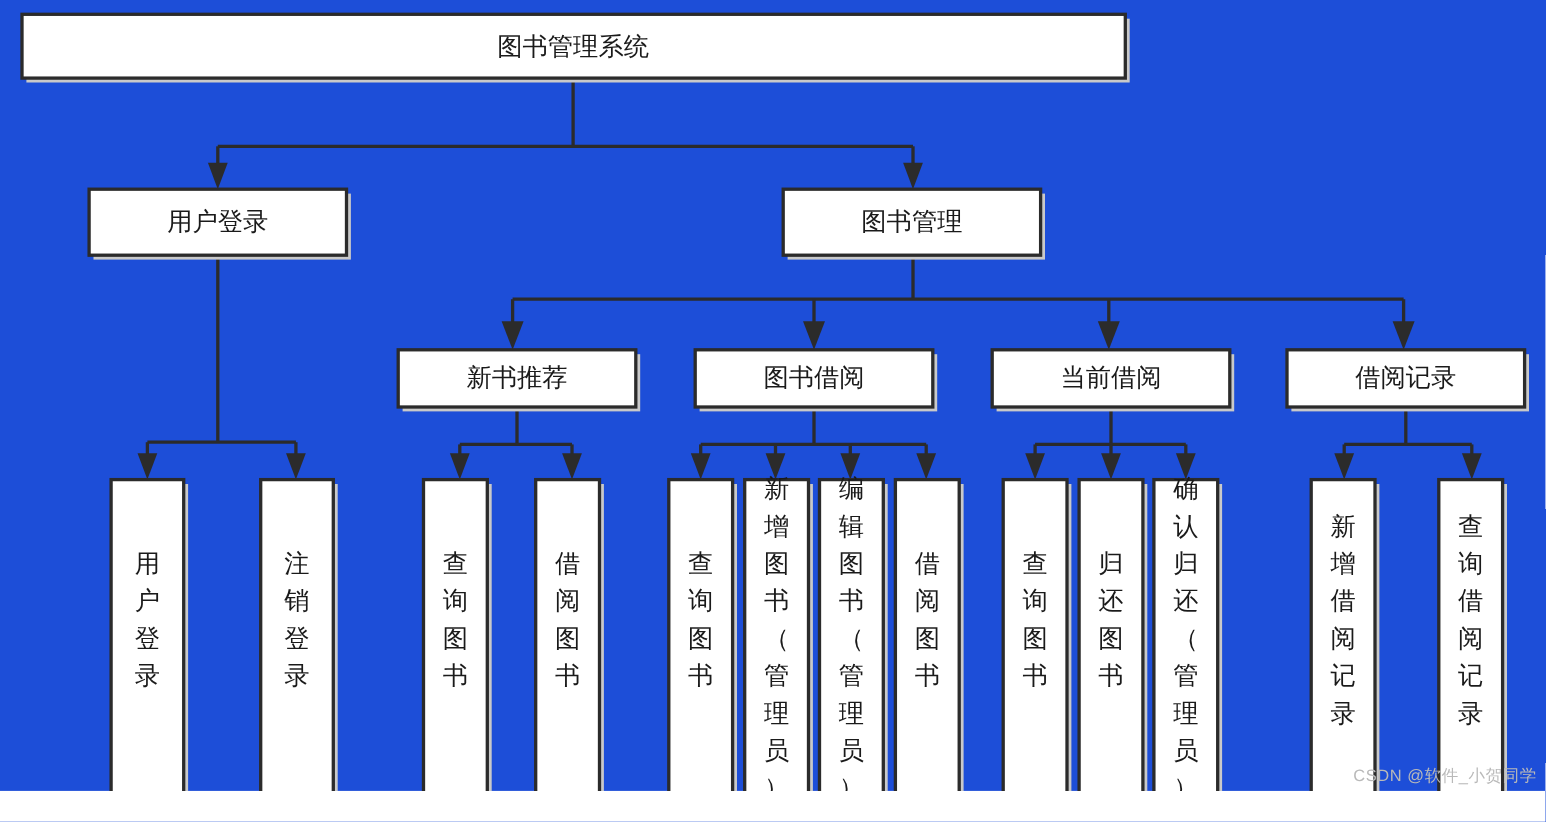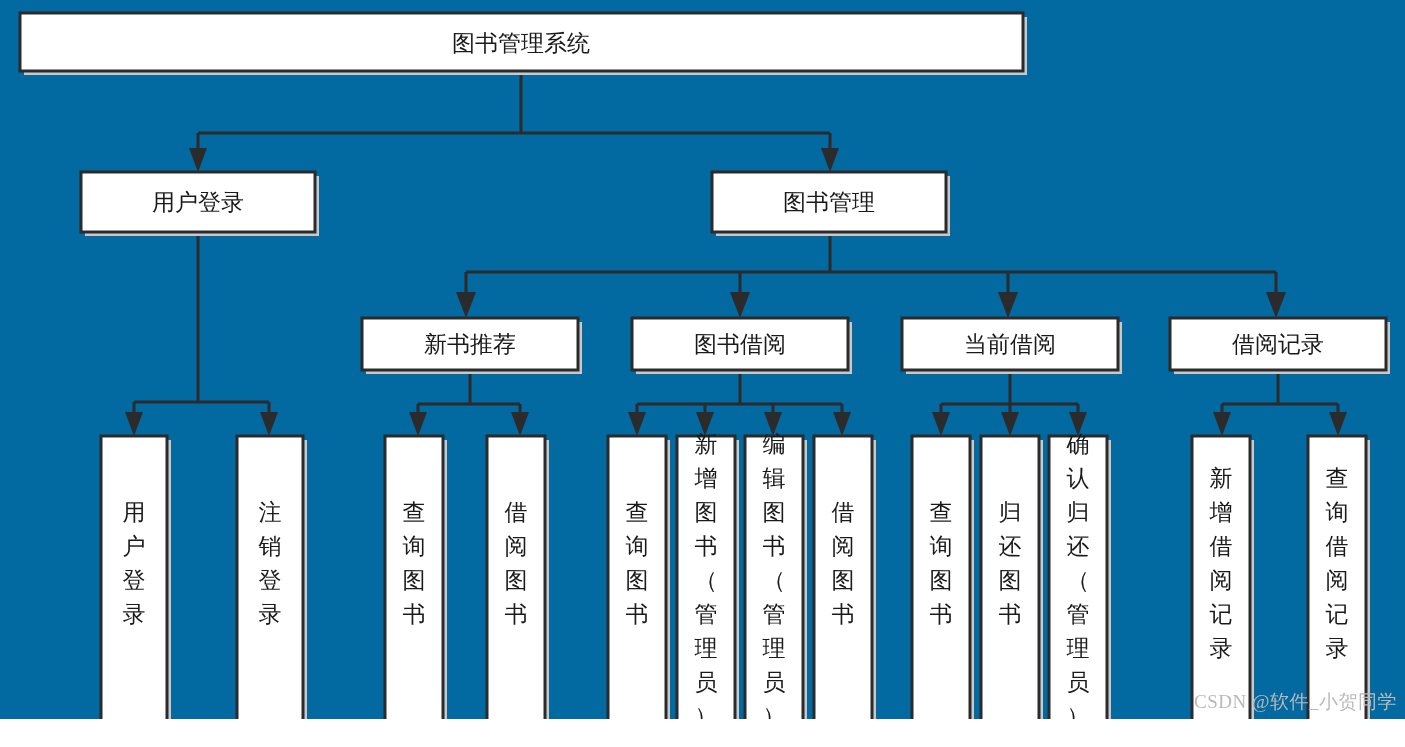--- a/index.html
+++ b/index.html
@@ -7,21 +7,21 @@
     padding: 0;
     background: #ffffff;
   }
   body {
     font-family: "DejaVu Sans", "Liberation Sans", sans-serif;
   }
   #canvas {
     position: relative;
     width: 1405px;
     height: 719px;
-    background: #0369a1;
+    background: #1d4ed8;
     overflow: hidden;
   }
   svg#diagram {
     position: absolute;
     left: 0;
     top: 0;
     width: 1405px;
     height: 747px;
   }
   .node-box {
@@ -53,22 +53,22 @@
   .node-label-v {
     font-family: "DejaVu Sans", "Liberation Sans", sans-serif;
     font-size: 23px;
     fill: #1a1a1a;
     text-anchor: middle;
   }
   .watermark {
     position: absolute;
     right: 8px;
     bottom: 4px;
-    font-family: Liberation Serif, serif;
-    font-size: 19px;
+    font-family: Liberation Sans, sans-serif;
+    font-size: 15px;
     color: #b9b9b9;
     letter-spacing: 0.5px;
     white-space: nowrap;
     pointer-events: none;
   }
 </style>
 </head>
 <body>
 
 <div id="canvas">

